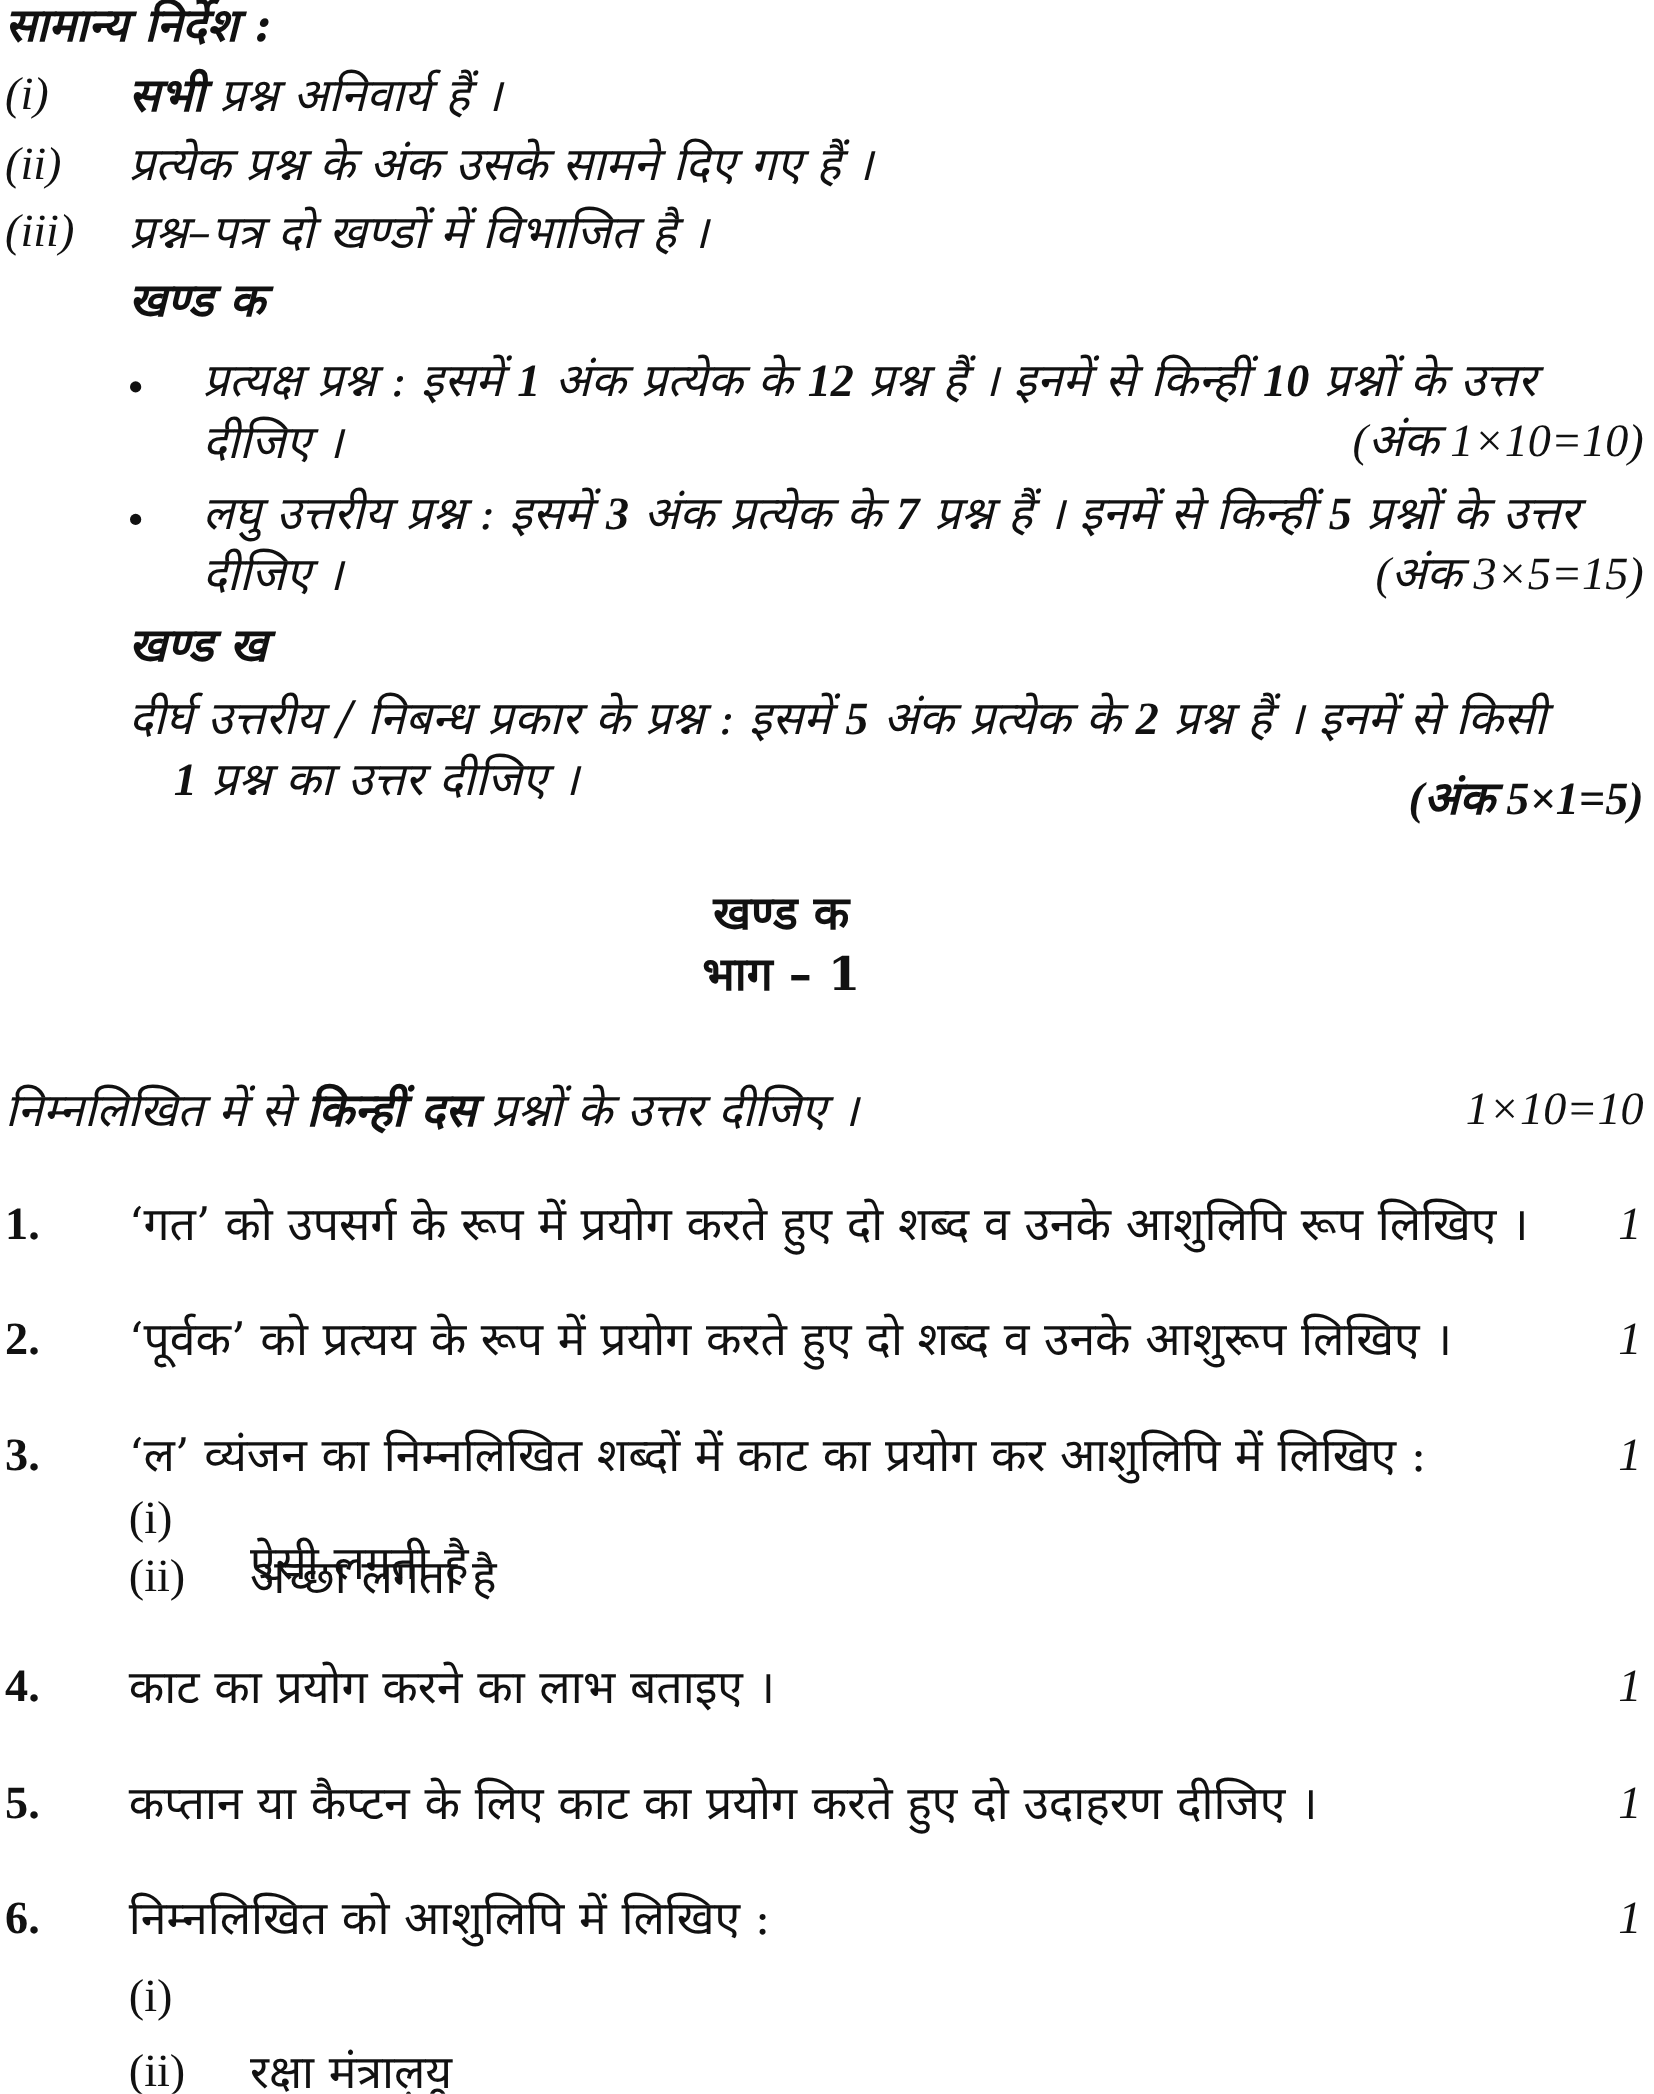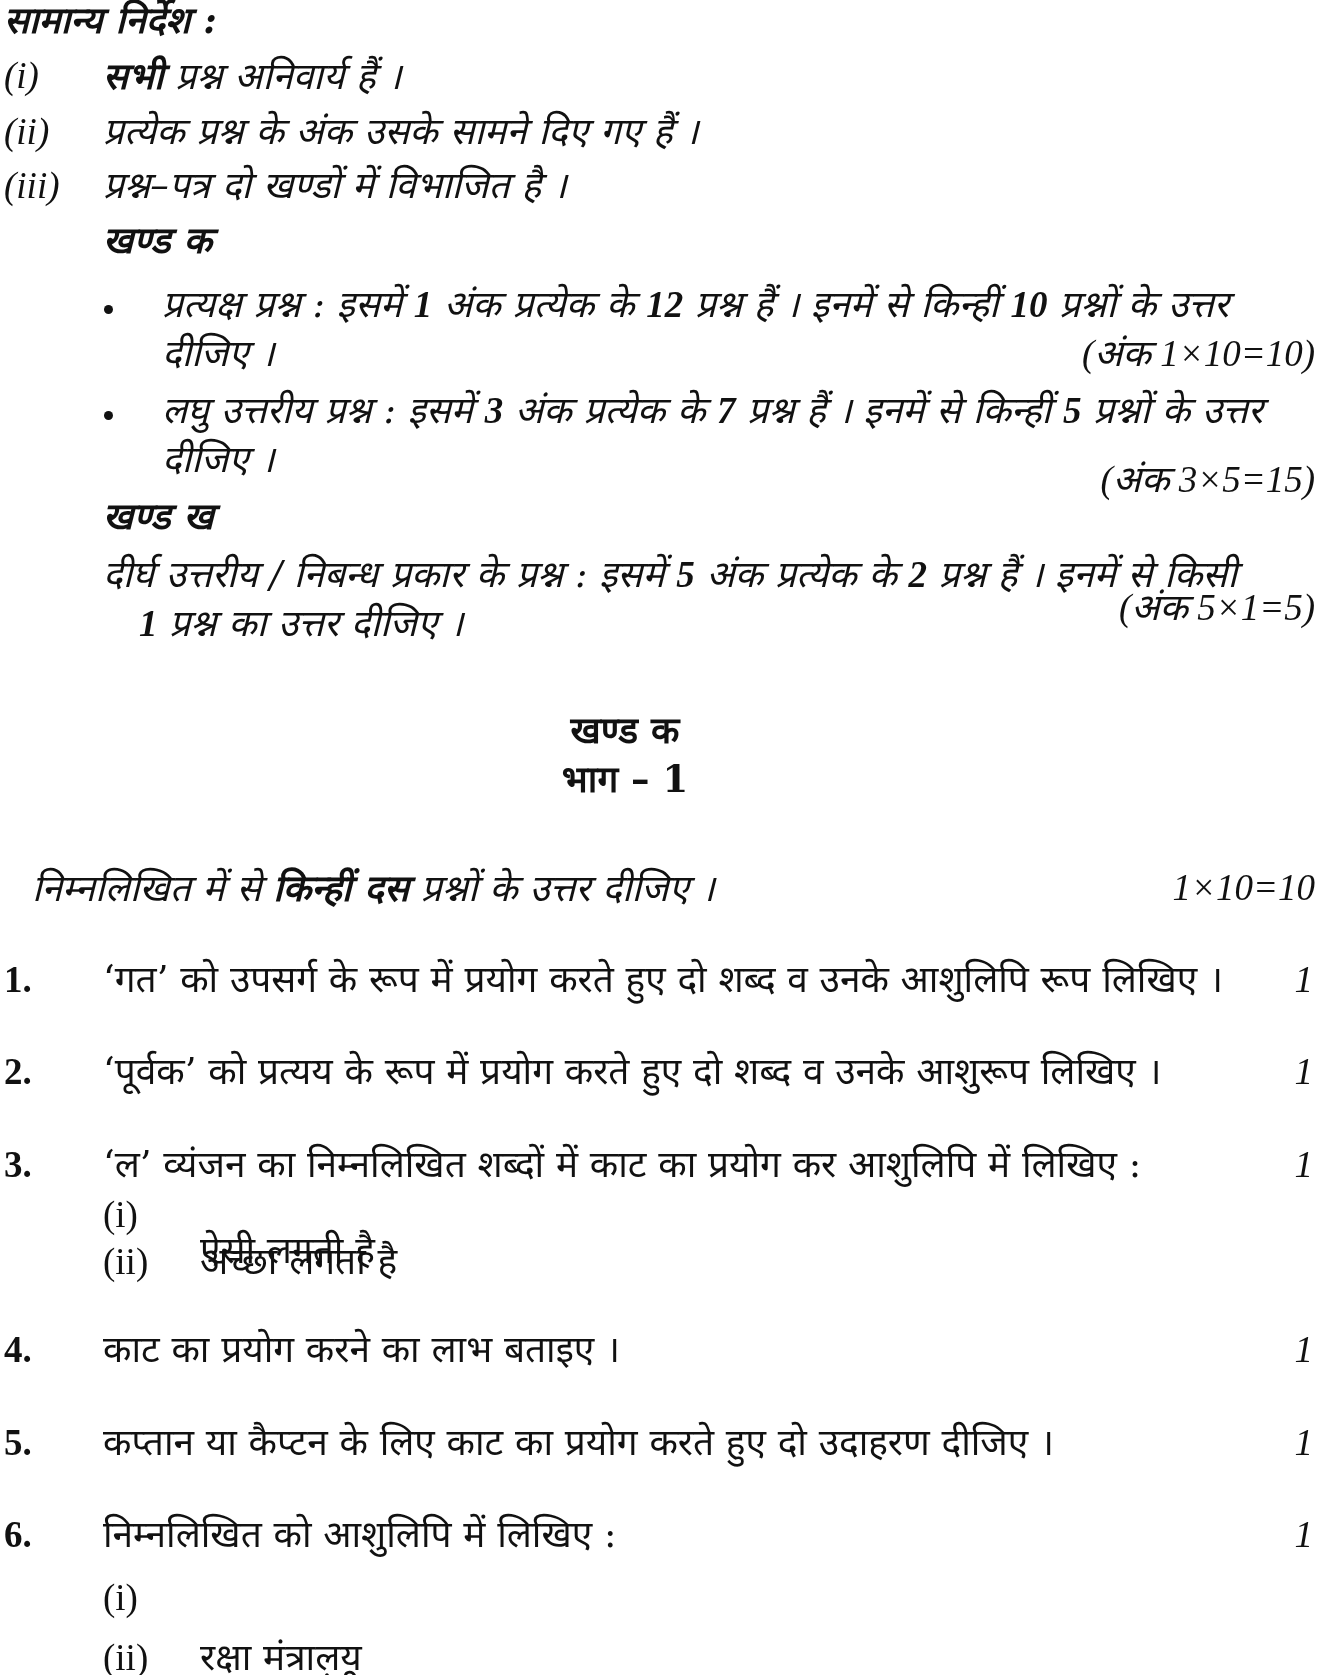--- a/index.html
+++ b/index.html
@@ -52,35 +52,35 @@
   <span>प्रत्यक्ष प्रश्न : इसमें </span><span class="b num">1</span><span> अंक प्रत्येक के </span><span class="b num">12</span><span> प्रश्न हैं । इनमें से किन्हीं </span><span class="b num">10</span><span> प्रश्नों के उत्तर</span>
 </div>
 <div class="abs it t30" style="left:162px; top:334px;">दीजिए ।</div>
 <div class="abs it t30 num right" style="right:8px; top:334px;">(अंक 1×10=10)</div>
 
 <div class="bullet" style="left:104px; top:411px;"></div>
 <div class="abs it t30" style="left:162px; top:391px;">
   <span>लघु उत्तरीय प्रश्न : इसमें </span><span class="b num">3</span><span> अंक प्रत्येक के </span><span class="b num">7</span><span> प्रश्न हैं । इनमें से किन्हीं </span><span class="b num">5</span><span> प्रश्नों के उत्तर</span>
 </div>
 <div class="abs it t30" style="left:162px; top:440px;">दीजिए ।</div>
-<div class="abs it t30 num right" style="right:8px; top:460px;">(अंक 3×5=15)</div>
+<div class="abs it t30 num right" style="right:8px; top:440px;">(अंक 3×5=15)</div>
 
 <div class="abs it t30 b" style="left:103px; top:496px;">खण्ड ख</div>
 <div class="abs it t30" style="left:103px; top:555px;">
   <span>दीर्घ उत्तरीय / निबन्ध प्रकार के प्रश्न : इसमें </span><span class="b num">5</span><span> अंक प्रत्येक के </span><span class="b num">2</span><span> प्रश्न हैं । इनमें से किसी</span>
 </div>
 <div class="abs it t30" style="left:103px; top:604px;margin-left:36px;">
   <span class="b num">1</span><span> प्रश्न का उत्तर दीजिए ।</span>
 </div>
-<div class="abs it t30 num right" style="right:8px; top:588px;">(अंक 5×1=5)</div>
+<div class="abs it t30 num right" style="right:8px; top:620px;font-weight:bold;">(अंक 5×1=5)</div>
 
 <div class="abs t30 b center" style="top:710px;">खण्ड क</div>
 <div class="abs t30 b center" style="top:759px;">भाग – 1</div>
 
-<div class="abs it t30" style="left:4px; top:868px;margin-left:28px;">
+<div class="abs it t30" style="left:4px; top:868px;">
   <span>निम्नलिखित में से </span><span class="b">किन्हीं दस</span><span> प्रश्नों के उत्तर दीजिए ।</span>
 </div>
 <div class="abs it t30 num right" style="right:8px; top:868px;">1×10=10</div>
 
 <div class="abs t30 b num" style="left:4px; top:960px;">1.</div>
 <div class="abs t30" style="left:103px; top:960px;">‘गत’ को उपसर्ग के रूप में प्रयोग करते हुए दो शब्द व उनके आशुलिपि रूप लिखिए ।</div>
 <div class="abs t30 it num" style="right:10px; top:960px;">1</div>
 
 <div class="abs t30 b num" style="left:4px; top:1052px;">2.</div>
 <div class="abs t30" style="left:103px; top:1052px;">‘पूर्वक’ को प्रत्यय के रूप में प्रयोग करते हुए दो शब्द व उनके आशुरूप लिखिए ।</div>

